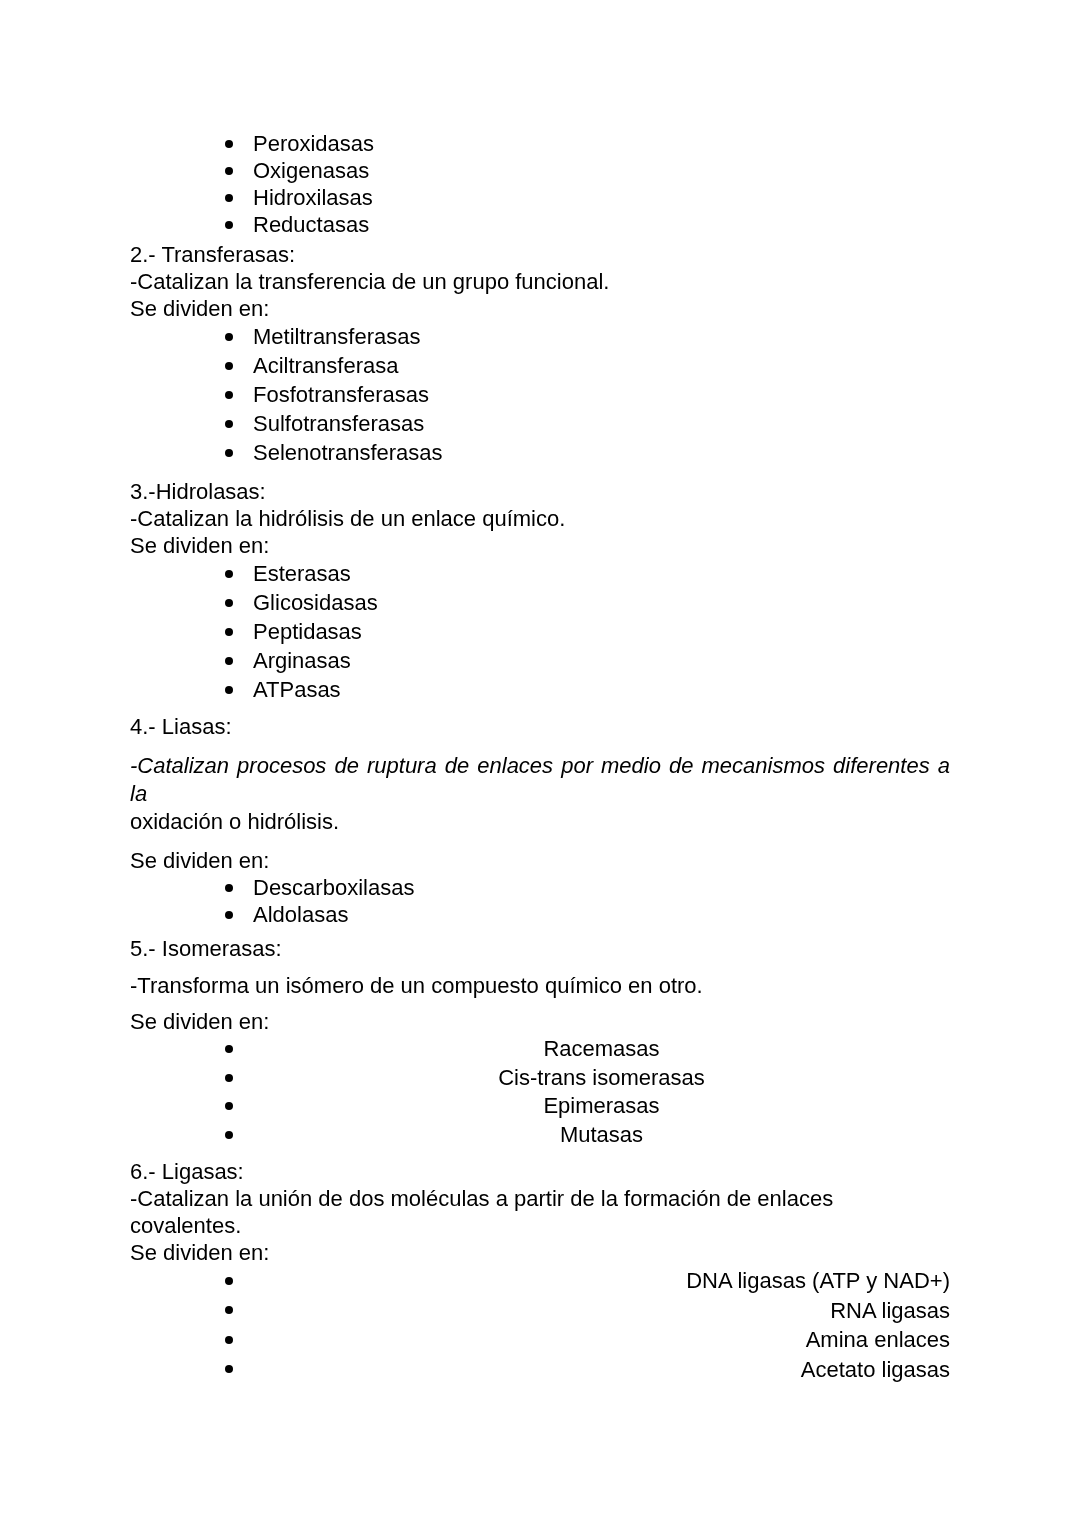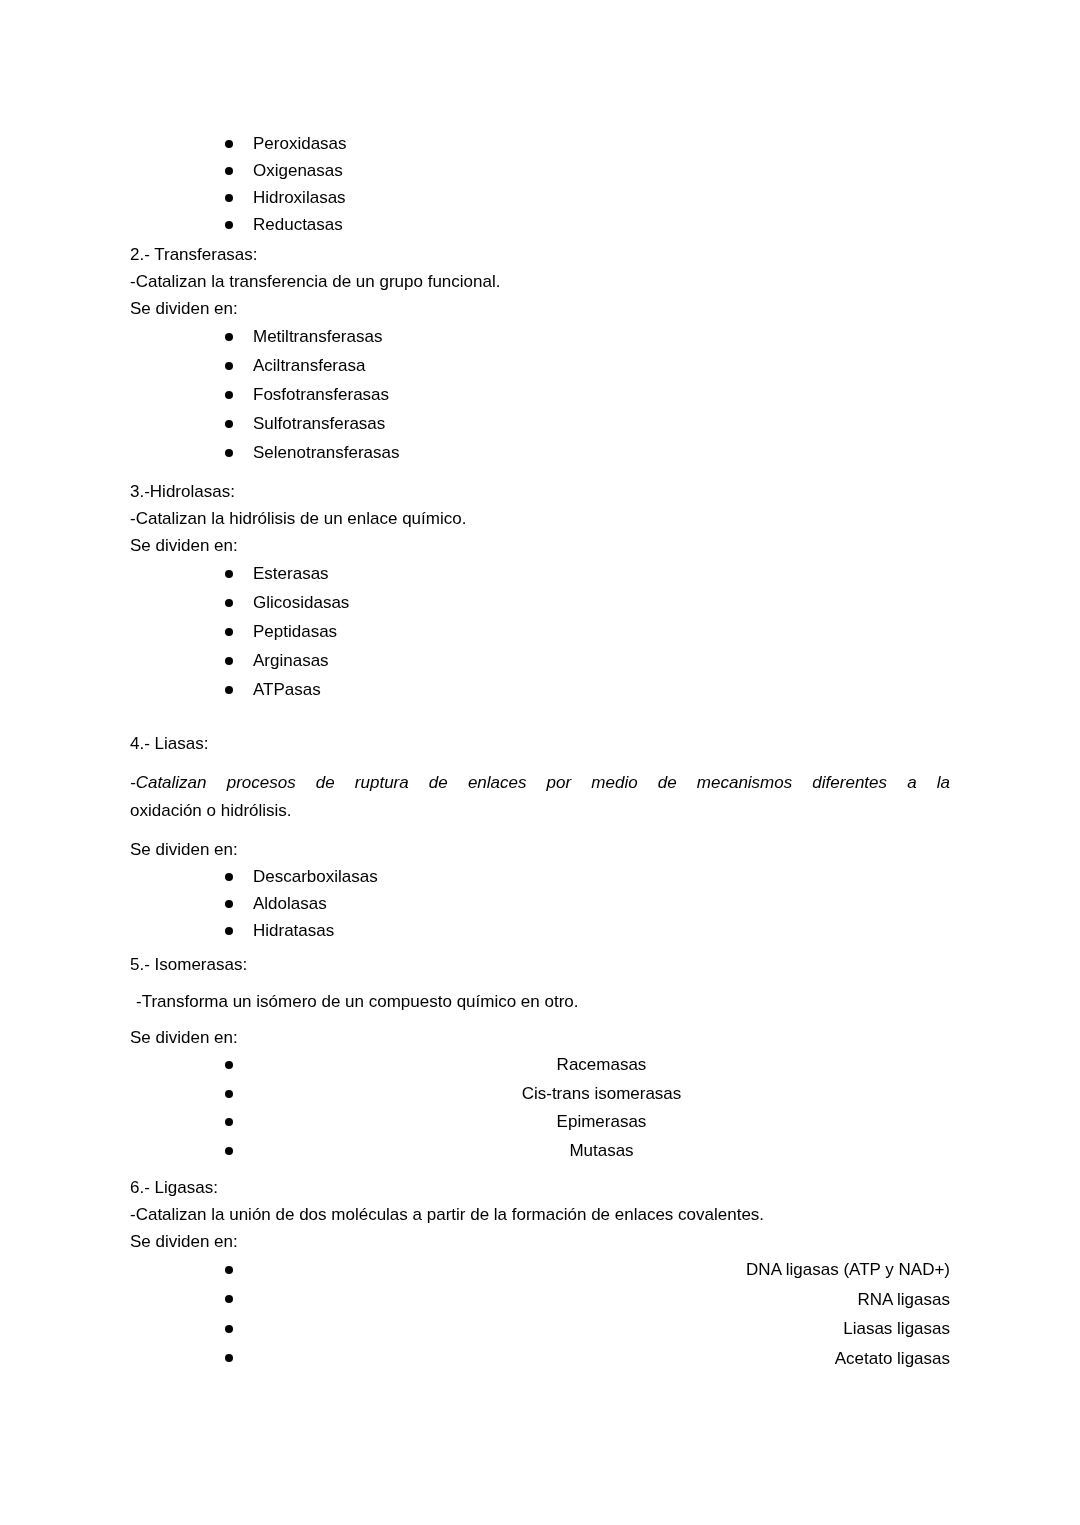--- a/index.html
+++ b/index.html
@@ -5,47 +5,47 @@
   html,body{margin:0;padding:0;background:#ffffff;}
   .page{
     position:relative;
     width:1080px;height:1525px;
     margin:0 auto;
     background:#ffffff;
     box-sizing:border-box;
     padding:130px 130px 0 130px;
     overflow:hidden;
     font-family:"Liberation Sans","DejaVu Sans",sans-serif;
-    font-size:17px;
+    font-size:22px;
     color:#000000;
   }
   .line{line-height:27px;white-space:pre-wrap;}
   ul.bullets{list-style:none;margin:0;padding:0;}
   ul.bullets li{position:relative;padding-left:123px;}
   .dot{
     position:absolute;left:95px;top:50%;
     width:8px;height:8px;margin-top:-4px;
     background:#000;border-radius:50%;
   }
   
   .ul-intro li{line-height:27px;}
   .ul-transferasas{margin-top:1px;} .ul-transferasas li{line-height:29px;}
   .ul-hidrolasas{margin-top:2px;}   .ul-hidrolasas li{line-height:29px;}
   .ul-liasas{margin-top:1px;}       .ul-liasas li{line-height:27px;}
   .ul-isomerasas{margin-top:-2px;}  .ul-isomerasas li{line-height:28.5px;text-align:center;}
   .ul-ligasas{margin-top:3px;text-align:right;}      .ul-ligasas li{line-height:29.5px;}
   
   .sec-transferasas{margin-top:3px;}
   .sec-hidrolasas{margin-top:11px;}
-  .sec-liasas{margin-top:26px;}
+  .sec-liasas{margin-top:9px;}
   .sec-isomerasas{margin-top:7px;}
   .sec-ligasas{margin-top:9px;}
   .gap12{margin-top:12px;font-style:italic;}
   .gap11{margin-top:11px;}
-  .gap10{margin-top:10px;margin-left:6px;}
+  .gap10{margin-top:10px;}
   .gap9{margin-top:9px;}
   .just{
     line-height:28px;
     text-align:justify;
     text-align-last:justify;
   }
   .lh28{line-height:28px;}
 </style>
 </head>
 <body>
@@ -86,21 +86,20 @@
   </div>
 
   <div class="sec-liasas">
     <div class="line">4.- Liasas:</div>
     <div class="just gap12">-Catalizan procesos de ruptura de enlaces por medio de mecanismos diferentes a la</div>
     <div class="lh28">oxidación o hidrólisis.</div>
     <div class="line gap11">Se dividen en:</div>
     <ul class="bullets ul-liasas">
       <li><span class="dot"></span><span>Descarboxilasas</span></li>
       <li><span class="dot"></span><span>Aldolasas</span></li>
-      <li><span class="dot"></span><span>Hidratasas</span></li>
     </ul>
   </div>
 
   <div class="sec-isomerasas">
     <div class="line">5.- Isomerasas:</div>
     <div class="line gap10">-Transforma un isómero de un compuesto químico en otro.</div>
     <div class="line gap9">Se dividen en:</div>
     <ul class="bullets ul-isomerasas">
       <li><span class="dot"></span><span>Racemasas</span></li>
       <li><span class="dot"></span><span>Cis-trans isomerasas</span></li>
@@ -109,18 +108,18 @@
     </ul>
   </div>
 
   <div class="sec-ligasas">
     <div class="line">6.- Ligasas:</div>
     <div class="line">-Catalizan la unión de dos moléculas a partir de la formación de enlaces covalentes.</div>
     <div class="line">Se dividen en:</div>
     <ul class="bullets ul-ligasas">
       <li><span class="dot"></span><span>DNA ligasas (ATP y NAD+)</span></li>
       <li><span class="dot"></span><span>RNA ligasas</span></li>
-      <li><span class="dot"></span><span>Liasas ligasas</span></li>
+      <li><span class="dot"></span><span>Amina enlaces</span></li>
       <li><span class="dot"></span><span>Acetato ligasas</span></li>
     </ul>
   </div>
 
 </div>
 
 </body></html>

